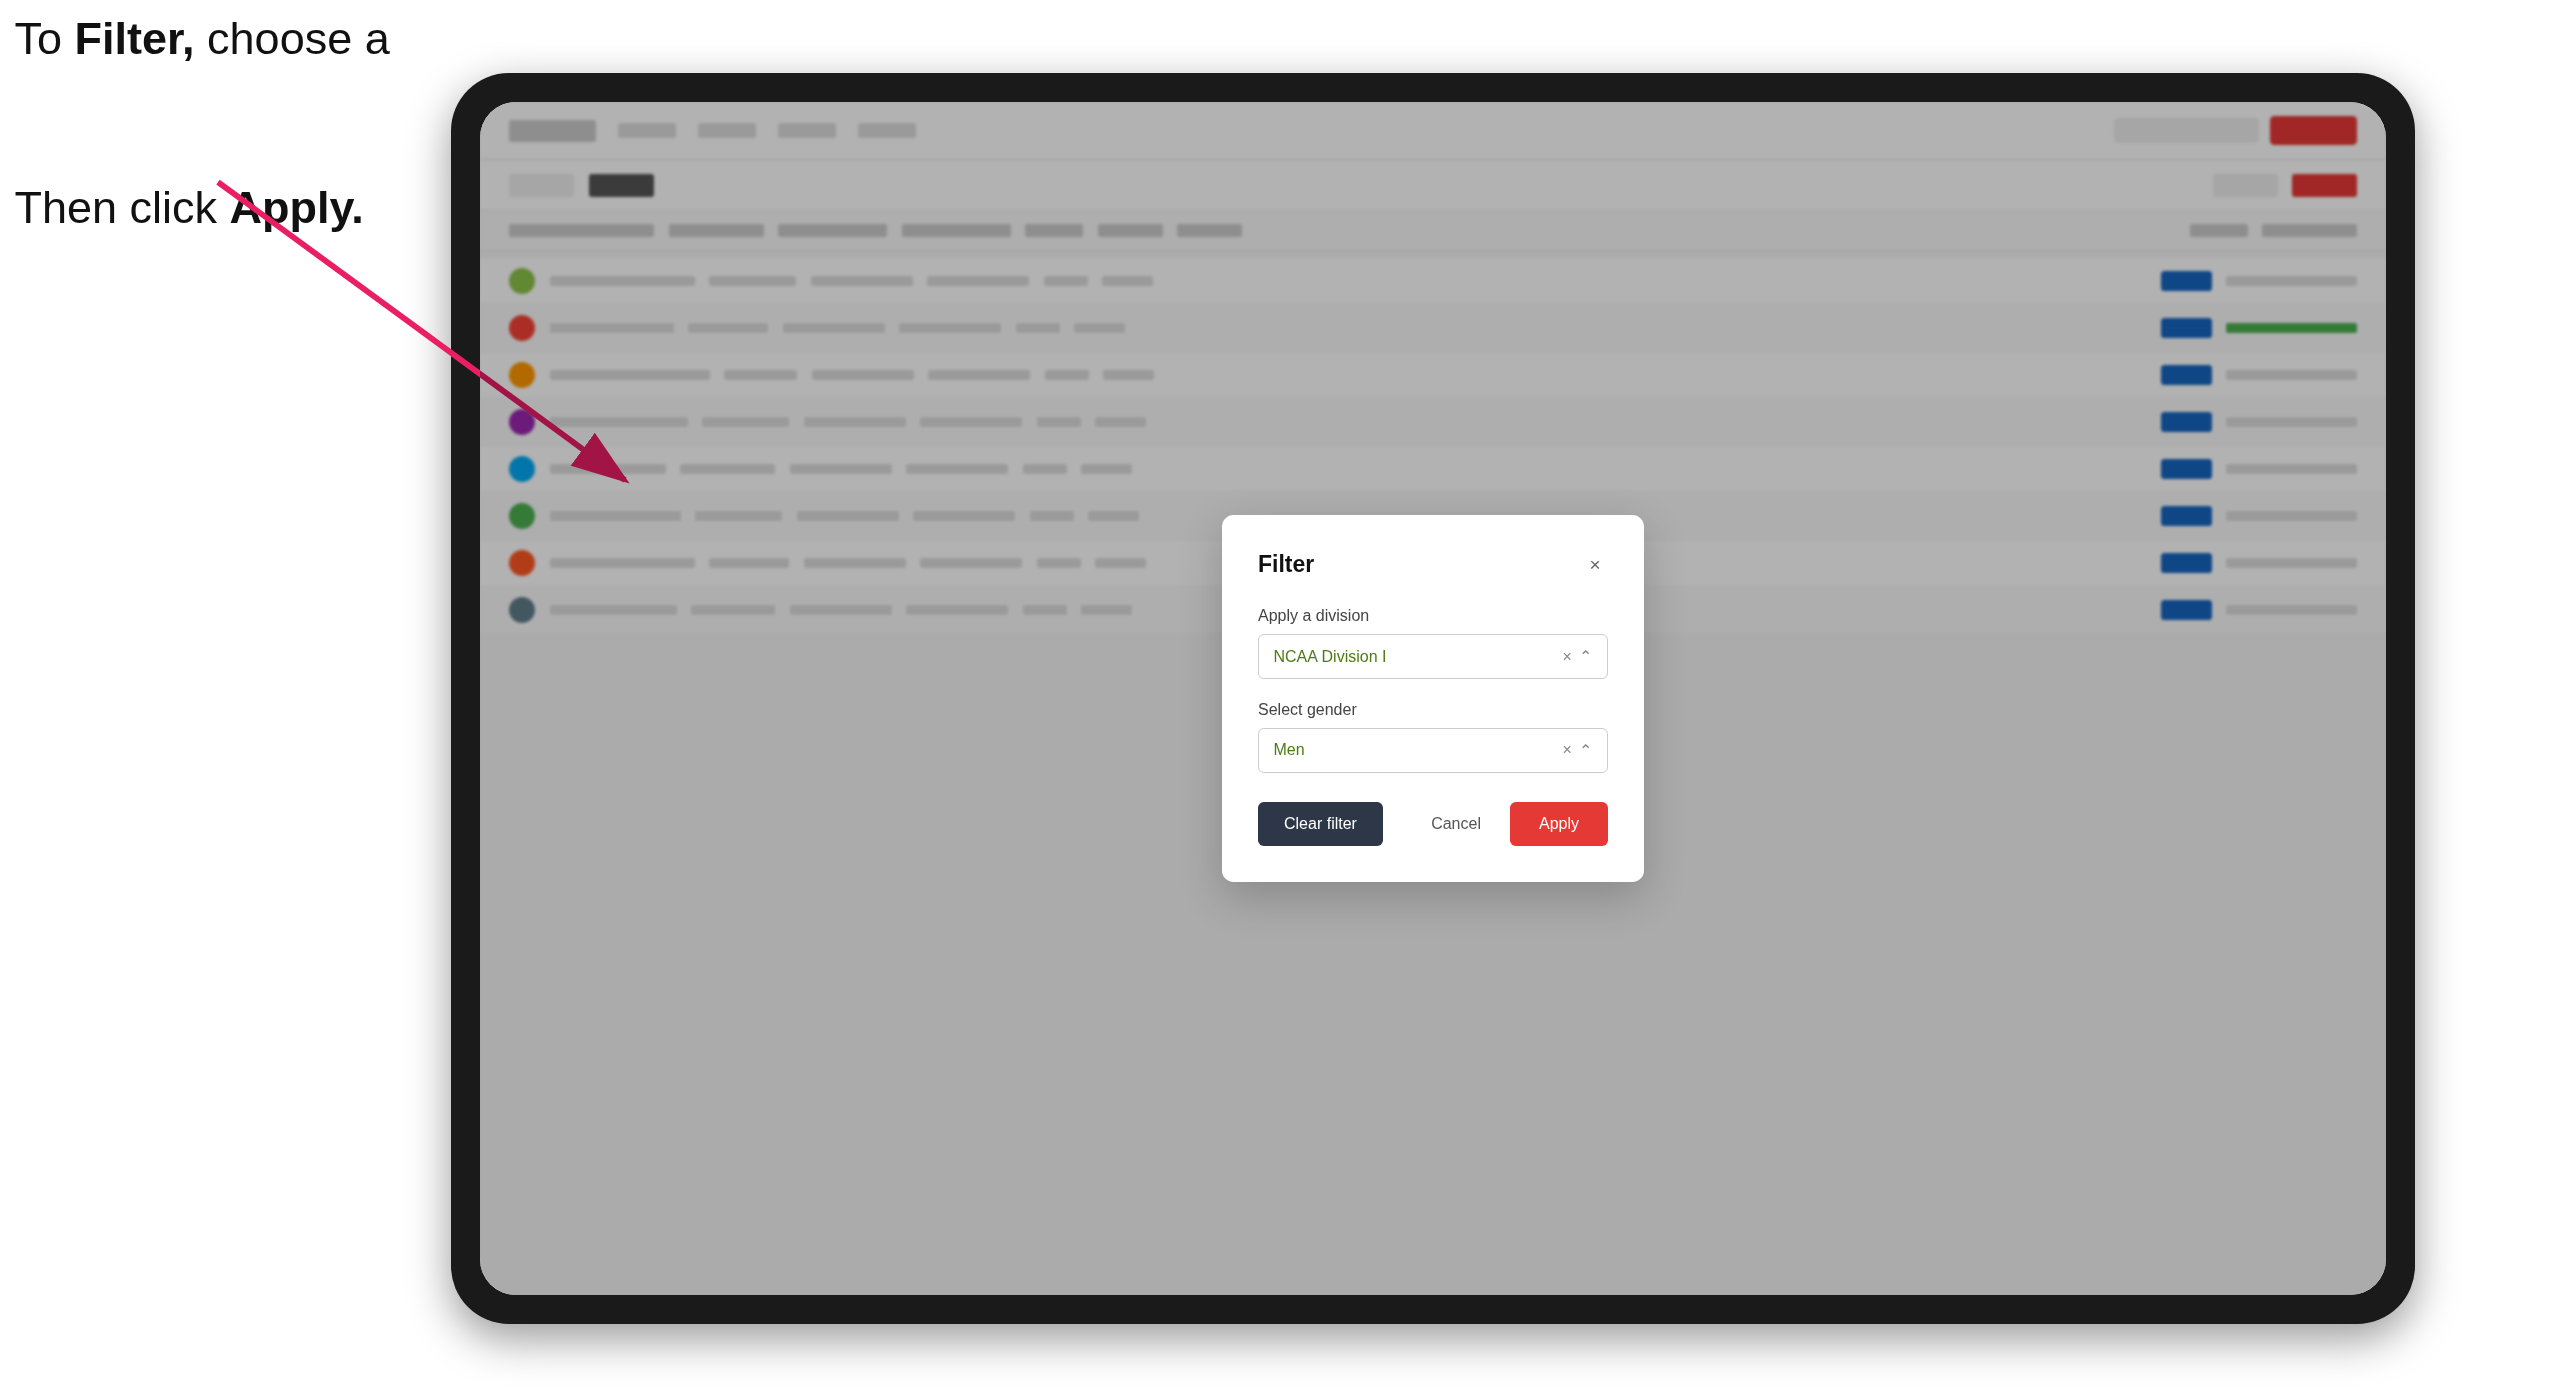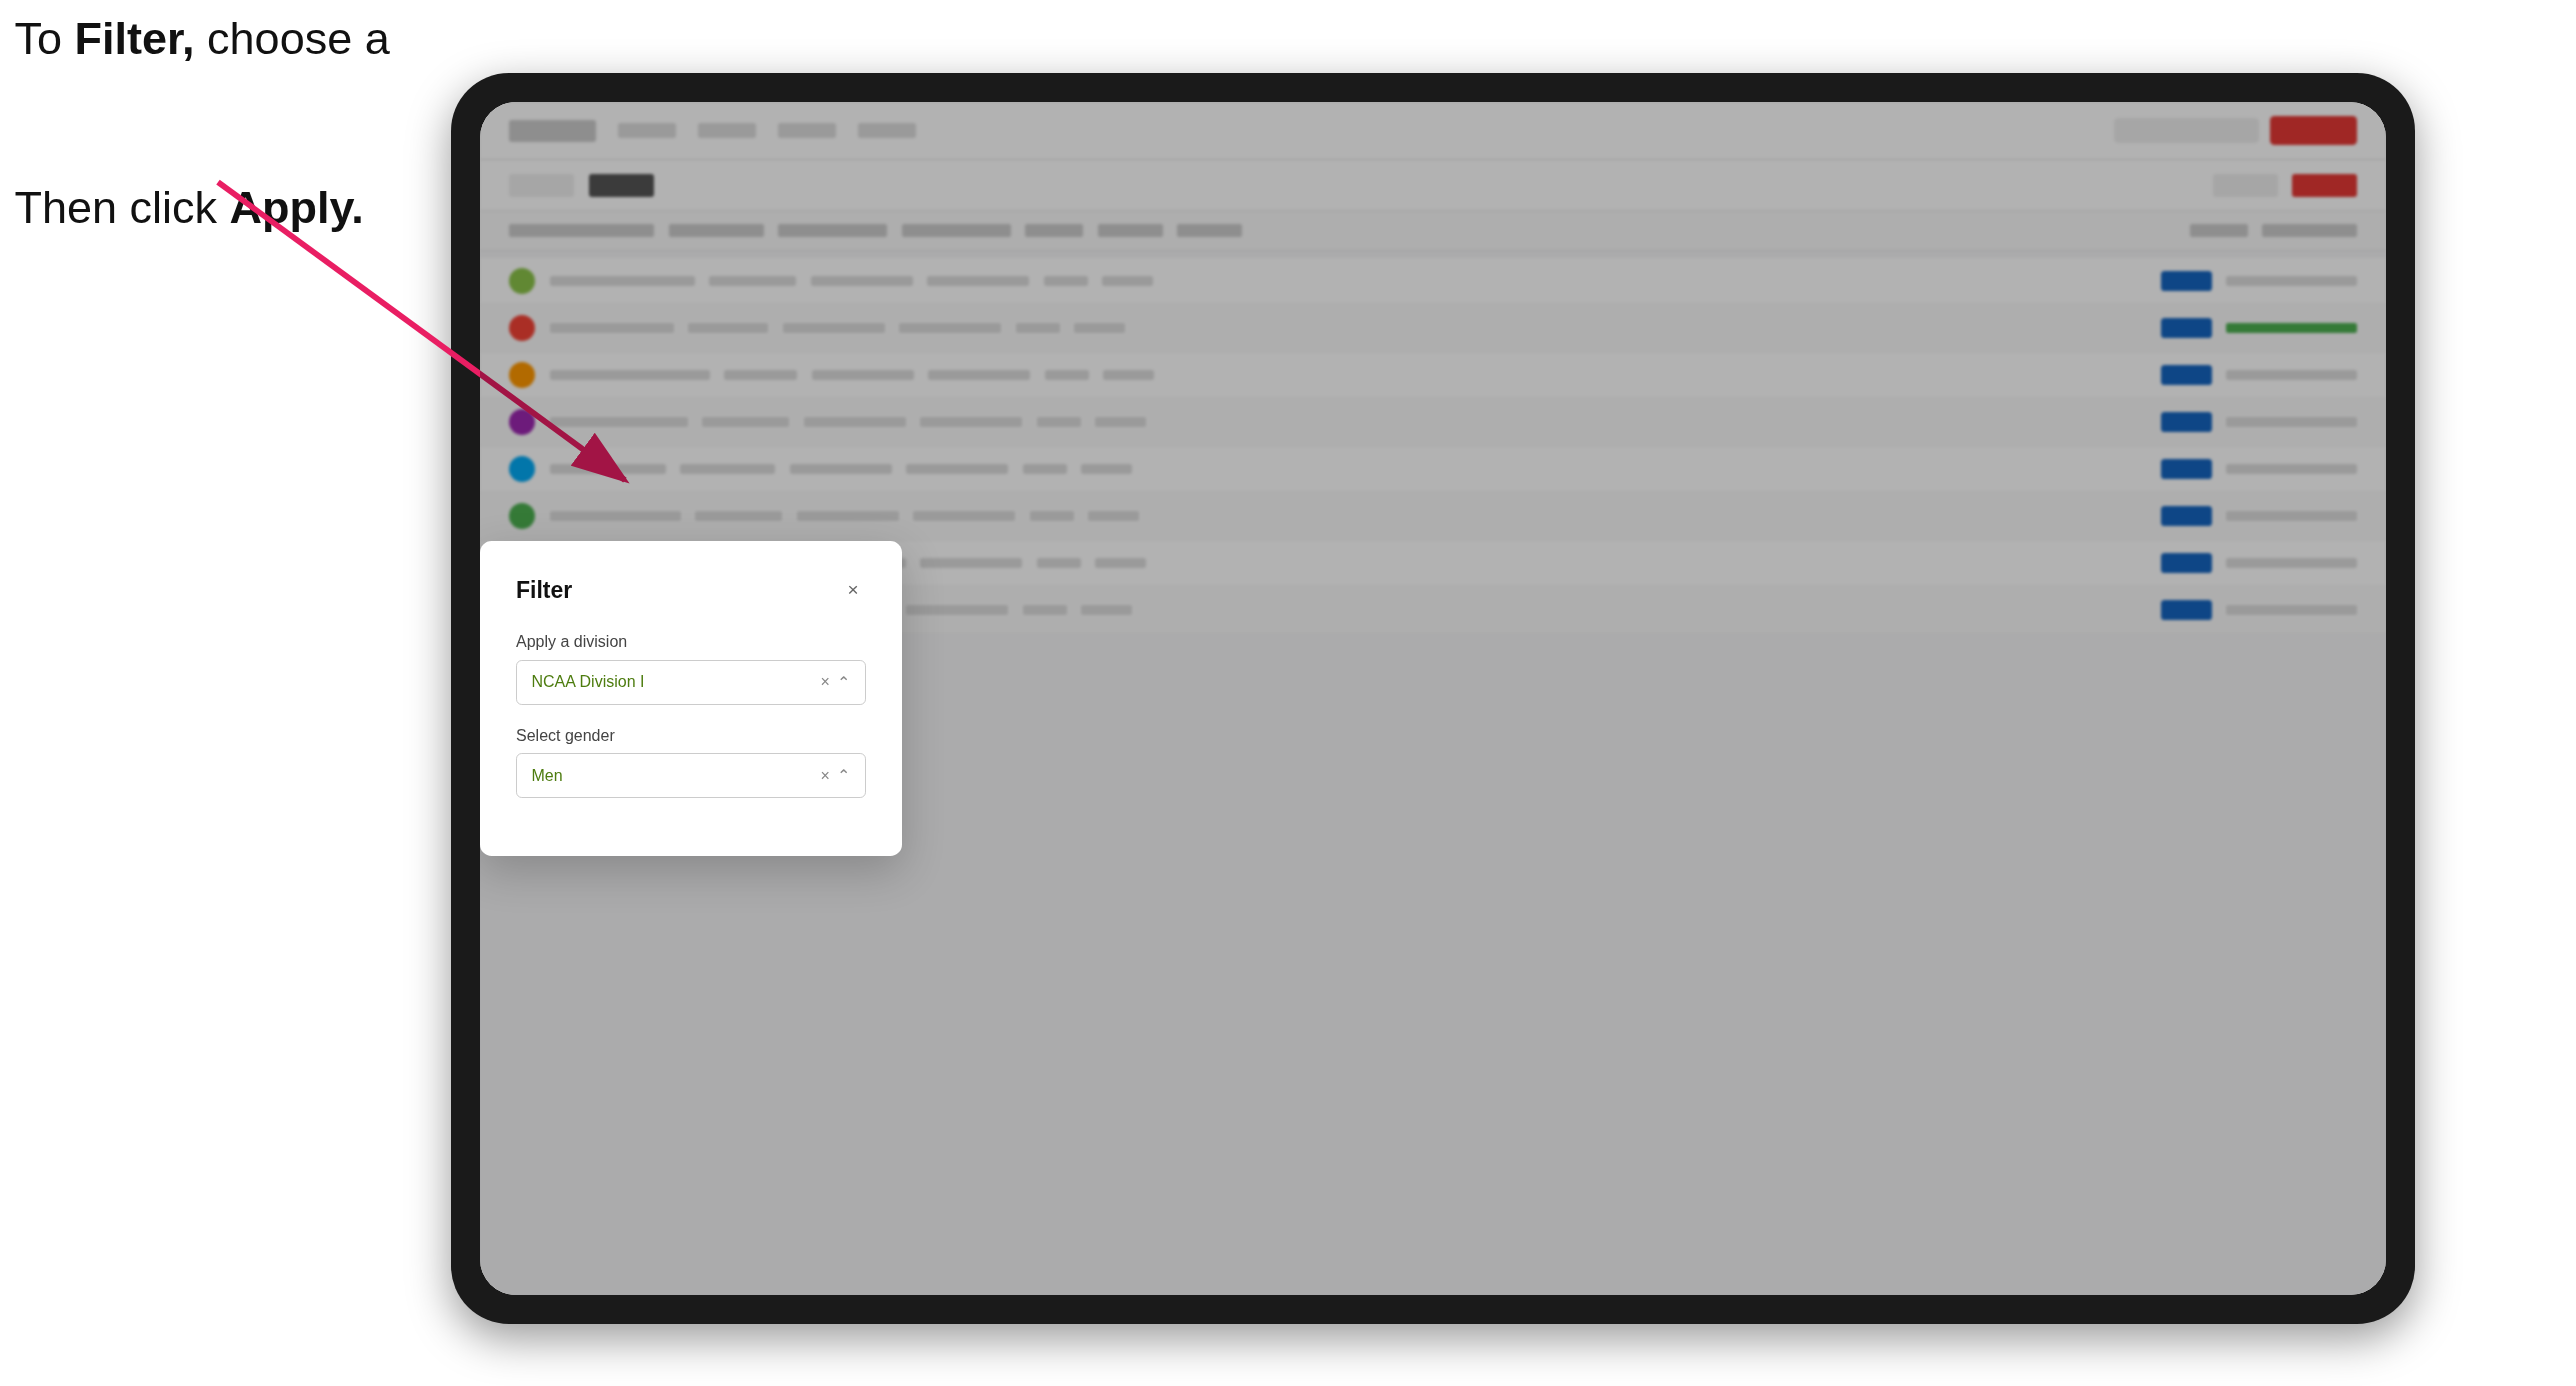--- a/index.html
+++ b/index.html
@@ -187,20 +187,21 @@
 
     .row-badge.blue { background: #1565c0; }
 
     
     .modal-overlay {
       position: absolute;
       inset: 0;
       background: rgba(0,0,0,0.3);
       display: flex;
       align-items: center;
+      justify-content: center;
       z-index: 10;
     }
 
     .modal {
       background: #ffffff;
       border-radius: 11.6px;
       padding: 36px;
       width: 422px;
       box-shadow: 0 14.5px 44px rgba(0,0,0,0.2);
       position: relative;
@@ -517,17 +518,24 @@
           <div class="modal-select">
             <span class="select-value">Men</span>
             <span class="select-icons">
               <span>×</span>
               <span>⌃</span>
             </span>
           </div>
         </div>
 
 
+        <div class="modal-footer">
+          <button class="btn-clear">Clear filter</button>
+          <div class="btn-group">
+            <button class="btn-cancel">Cancel</button>
+            <button class="btn-apply">Apply</button>
+          </div>
+        </div>
       </div>
     </div>
   </div>
 </div>
 
 
 </body></html>

